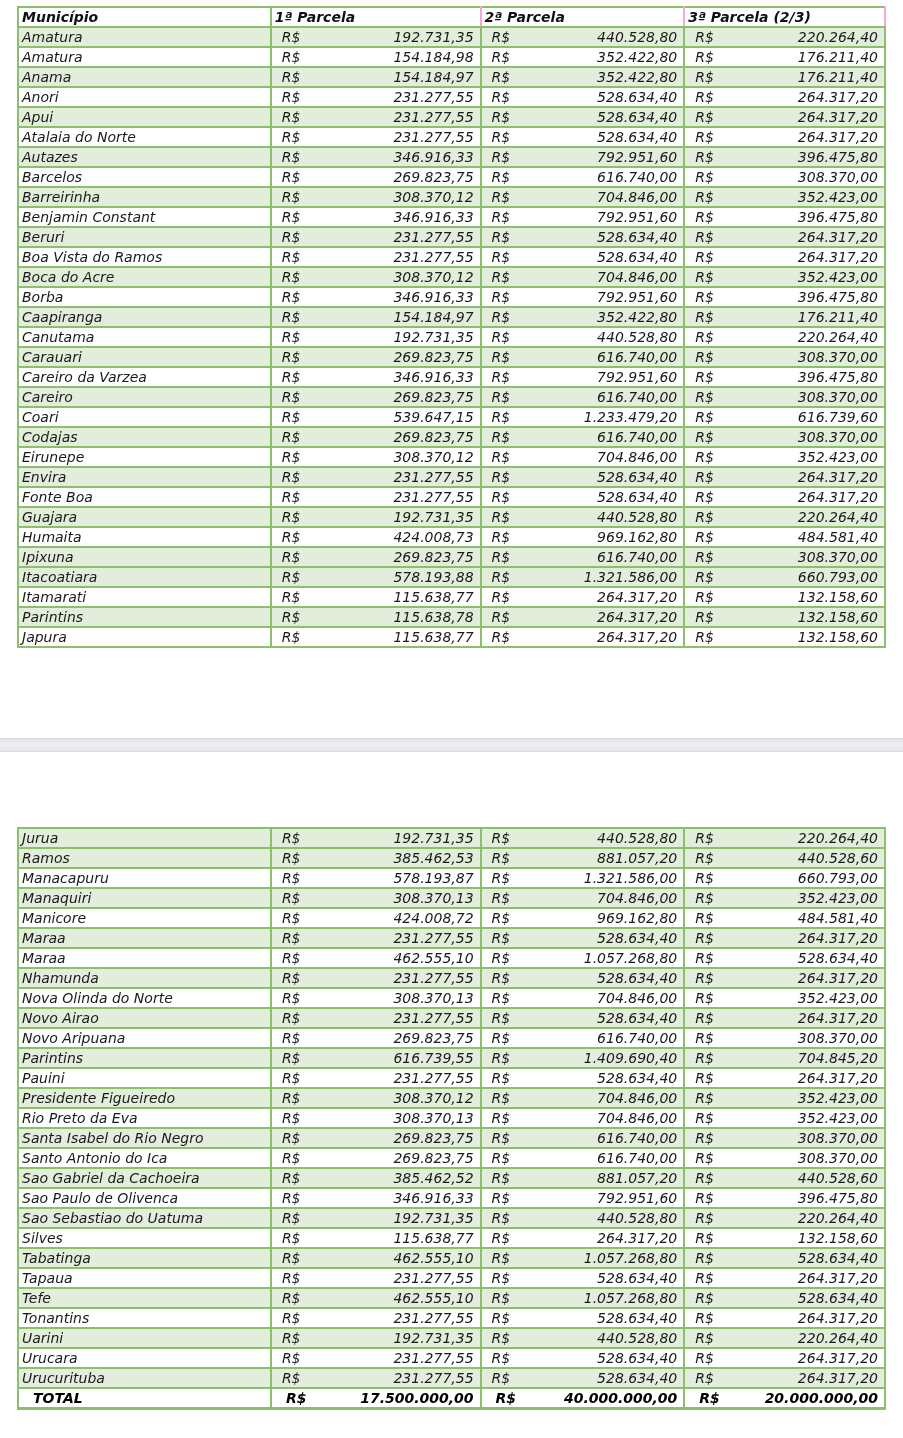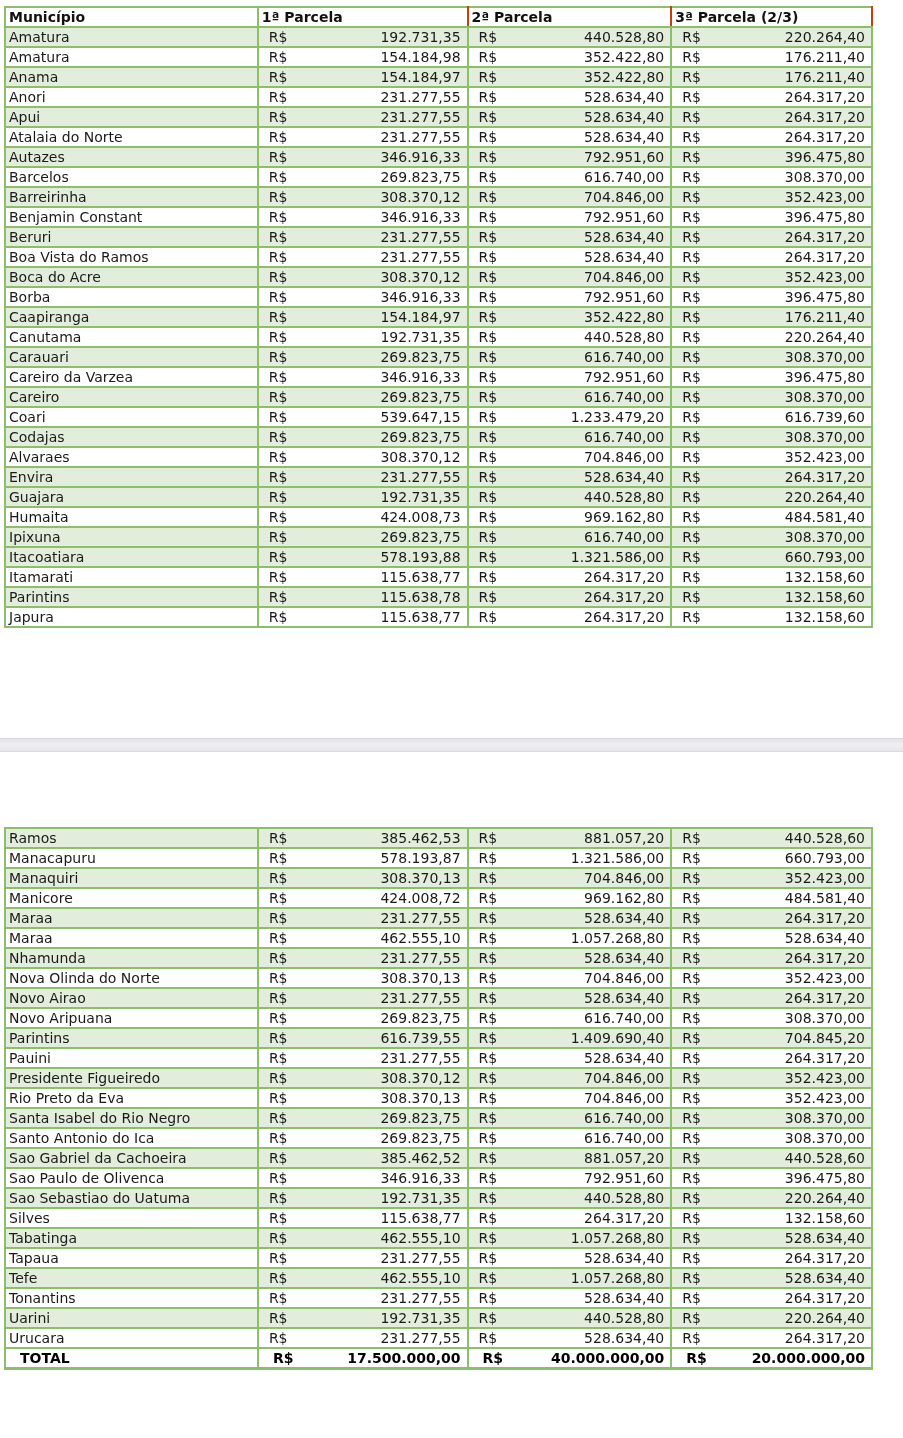--- a/index.html
+++ b/index.html
@@ -1,36 +1,36 @@
 <!DOCTYPE html>
 <html><head>
 <meta charset="utf-8">
 <style>
   html, body { margin: 0; padding: 0; background: #ffffff; }
   body { width: 903px; height: 1438px; position: relative; overflow: hidden;
          font-family: "DejaVu Sans", sans-serif; color: #1a1a1a; }
-  .page { position: absolute; left: 4px; width: 792px; }
+  .page { position: absolute; left: 17px; width: 792px; font-style: italic; }
   #page1 { top: 6px; }
   #page2 { top: 827px; }
   table { border-collapse: collapse; width: 869px; table-layout: fixed; font-size: 14px; }
   col.c-name { width: 252px; }
   col.c-cur { width: 46px; }
   col.c-v1 { width: 163px; }
   col.c-v2 { width: 157px; }
   col.c-v3 { width: 154px; }
   td, th { height: 19.8px; line-height: 18px; padding: 0 3px; white-space: nowrap; overflow: hidden;
            border-top: 2px solid #8cbf69; border-bottom: 2px solid #8cbf69; box-sizing: border-box; }
   th { font-weight: bold; text-align: left; background: #ffffff; color: #111; }
   tr.shade td { background: #e2eedb; }
   tr.plain td { background: #ffffff; }
   td.name { border-left: 2px solid #8cbf69; border-right: 2px solid #8cbf69; }
   th.name { border-left: 2px solid #8cbf69; border-right: 2px solid #8cbf69; }
   td.cur { padding-left: 10px; }
   td.val { text-align: right; padding-right: 6px; border-right: 2px solid #8cbf69; }
-  th.par { border-right: 2px solid #c2410c; }
+  th.par { border-right: 2px solid #f9a8d4; }
   tr.total td { font-weight: bold; background: #ffffff; color: #000; border-bottom: 3px solid #8cbf69; padding-left: 14px; }
   .divider { position: absolute; left: 0; top: 738px; width: 903px; height: 12px;
              background: linear-gradient(#e4e4e8, #efeff2 40%, #e8e8ec); border-top: 1px solid #d9d9de; border-bottom: 1px solid #d9d9de; }
 </style>
 </head>
 <body>
 
 <div class="page" id="page1">
   <table>
     <colgroup>
@@ -234,30 +234,39 @@
         <tr class="shade">
           <td class="name">Codajas</td>
           <td class="cur">R$</td>
           <td class="val">269.823,75</td>
           <td class="cur">R$</td>
           <td class="val">616.740,00</td>
           <td class="cur">R$</td>
           <td class="val">308.370,00</td>
         </tr>
         <tr class="plain">
-          <td class="name">Alvaraes</td>
+          <td class="name">Eirunepe</td>
           <td class="cur">R$</td>
           <td class="val">308.370,12</td>
           <td class="cur">R$</td>
           <td class="val">704.846,00</td>
           <td class="cur">R$</td>
           <td class="val">352.423,00</td>
         </tr>
         <tr class="shade">
           <td class="name">Envira</td>
+          <td class="cur">R$</td>
+          <td class="val">231.277,55</td>
+          <td class="cur">R$</td>
+          <td class="val">528.634,40</td>
+          <td class="cur">R$</td>
+          <td class="val">264.317,20</td>
+        </tr>
+        <tr class="plain">
+          <td class="name">Fonte Boa</td>
           <td class="cur">R$</td>
           <td class="val">231.277,55</td>
           <td class="cur">R$</td>
           <td class="val">528.634,40</td>
           <td class="cur">R$</td>
           <td class="val">264.317,20</td>
         </tr>
         <tr class="shade">
           <td class="name">Guajara</td>
           <td class="cur">R$</td>
@@ -333,20 +342,29 @@
       <col class="c-name">
         <col class="c-cur">
         <col class="c-v1">
         <col class="c-cur">
         <col class="c-v2">
         <col class="c-cur">
         <col class="c-v3">
     </colgroup>
     <tbody id="body2">
         <tr class="shade">
+          <td class="name">Jurua</td>
+          <td class="cur">R$</td>
+          <td class="val">192.731,35</td>
+          <td class="cur">R$</td>
+          <td class="val">440.528,80</td>
+          <td class="cur">R$</td>
+          <td class="val">220.264,40</td>
+        </tr>
+        <tr class="shade">
           <td class="name">Ramos</td>
           <td class="cur">R$</td>
           <td class="val">385.462,53</td>
           <td class="cur">R$</td>
           <td class="val">881.057,20</td>
           <td class="cur">R$</td>
           <td class="val">440.528,60</td>
         </tr>
         <tr class="plain">
           <td class="name">Manacapuru</td>
@@ -559,20 +577,29 @@
           <td class="name">Uarini</td>
           <td class="cur">R$</td>
           <td class="val">192.731,35</td>
           <td class="cur">R$</td>
           <td class="val">440.528,80</td>
           <td class="cur">R$</td>
           <td class="val">220.264,40</td>
         </tr>
         <tr class="plain">
           <td class="name">Urucara</td>
+          <td class="cur">R$</td>
+          <td class="val">231.277,55</td>
+          <td class="cur">R$</td>
+          <td class="val">528.634,40</td>
+          <td class="cur">R$</td>
+          <td class="val">264.317,20</td>
+        </tr>
+        <tr class="shade">
+          <td class="name">Urucurituba</td>
           <td class="cur">R$</td>
           <td class="val">231.277,55</td>
           <td class="cur">R$</td>
           <td class="val">528.634,40</td>
           <td class="cur">R$</td>
           <td class="val">264.317,20</td>
         </tr>
       </tbody>
     <tfoot>
       <tr class="total">

